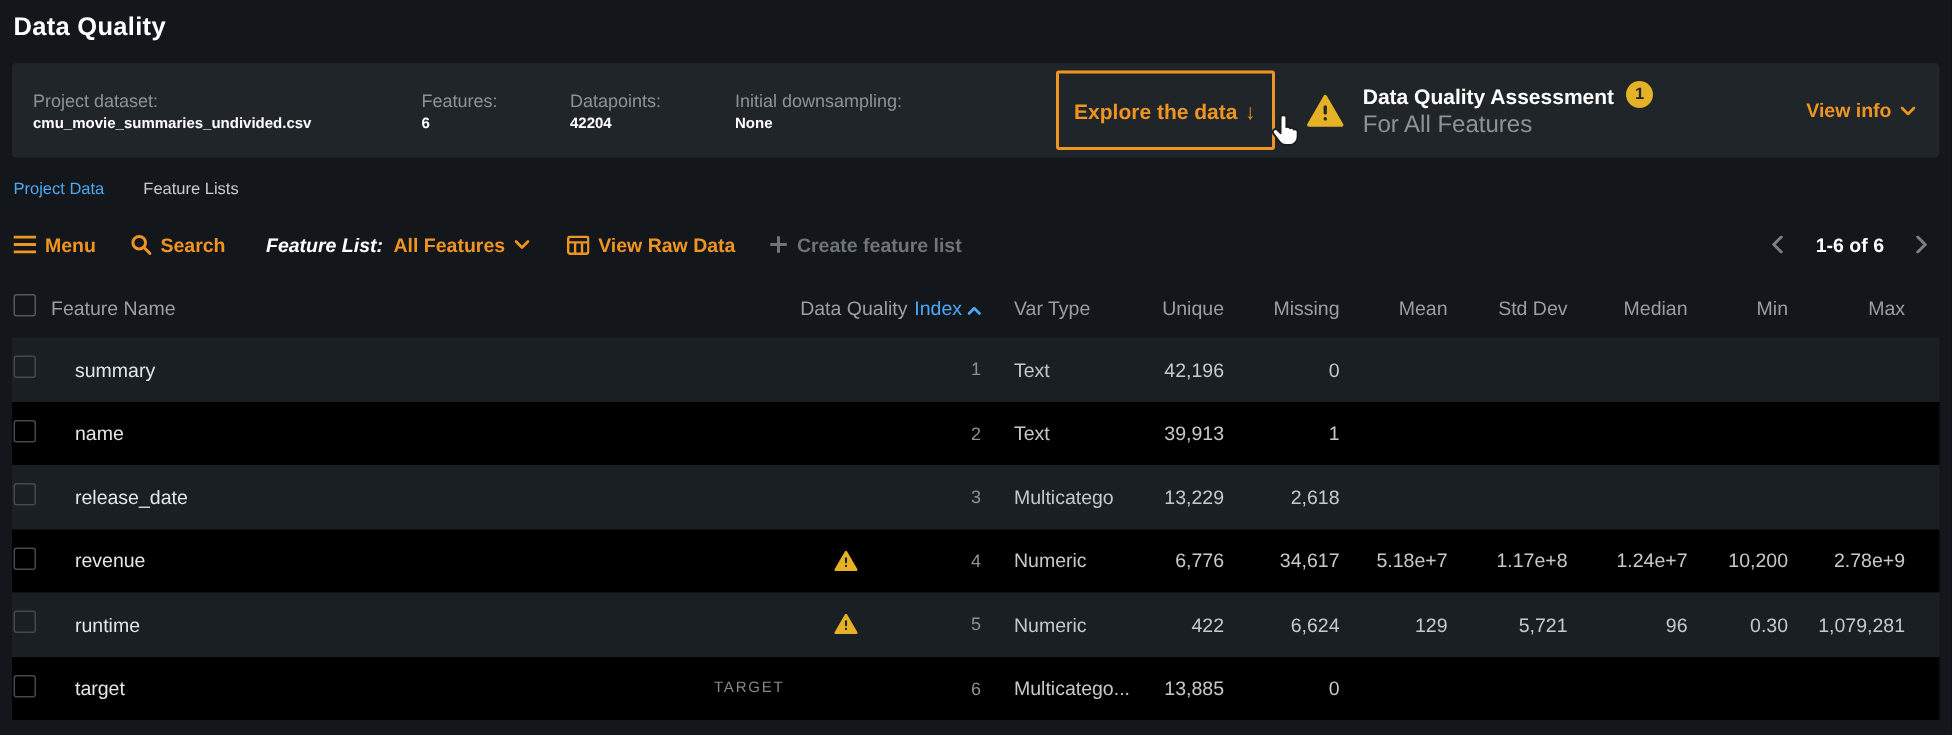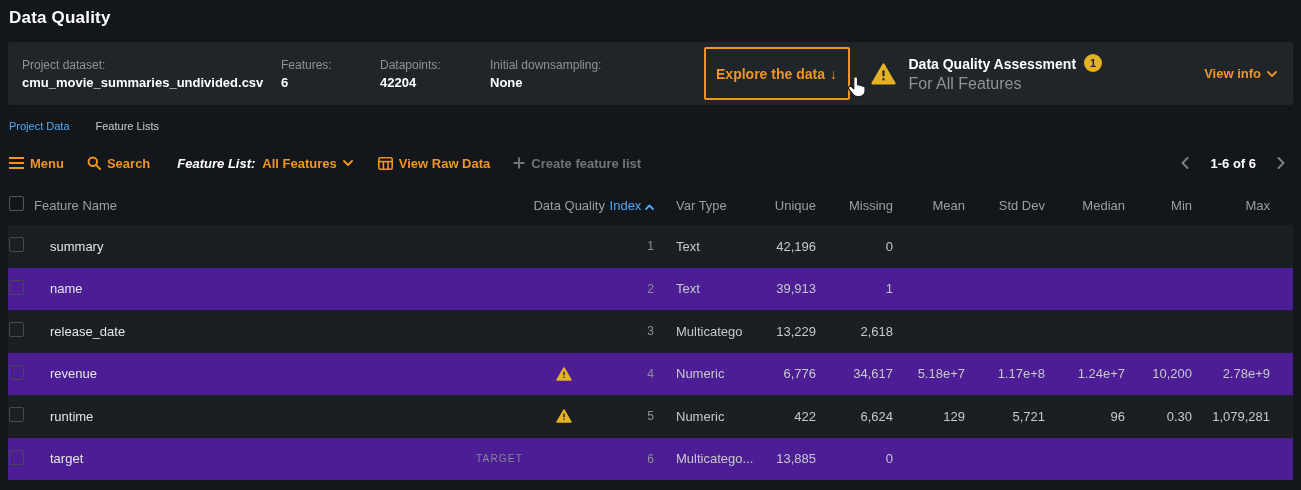--- a/index.html
+++ b/index.html
@@ -12,21 +12,21 @@
   
   .page-title { padding:8px 0 0 9px; font-size:17px; font-weight:bold; color:#ffffff; letter-spacing:.2px; }
 
   
   .infobar {
     position:relative; margin:14px 8px 0; height:63px; background:#20252a;
     border-radius:3px; display:flex; align-items:center;
   }
   .field { display:flex; flex-direction:column; justify-content:center; }
   .field .lbl { font-size:12px; color:#8e9397; margin-bottom:3px; }
-  .field .val { font-size:13px; font-weight:bold; color:#ffffff; }
+  .field .val { font-size:10px; font-weight:bold; color:#ffffff; }
   .f1 { margin-left:14px; width:259px; }
   .f2 { width:99px; }
   .f3 { width:110px; }
   .f4 { width:auto; }
   .explore-btn {
     margin-left:auto; width:146px; height:53px; border:2px solid #f09422; border-radius:2px;
     background:transparent; color:#f09422; font-weight:bold; font-size:14px;
     display:flex; align-items:center; justify-content:center; gap:5px; cursor:pointer;
     font-family:"Liberation Sans", sans-serif;
   }
@@ -71,21 +71,21 @@
     padding-right:23px;
   }
   .thead { height:40px; margin-top:5px; color:#9b9fa3; font-size:13px; }
   .th { white-space:nowrap; }
   .th.right, .td.right { text-align:right; }
   .th.vartype, .td.vartype { padding-left:16px; text-align:left; overflow:hidden; white-space:nowrap; }
   .th.index { text-align:right; color:#4fa8f6; padding-right:6px; }
   .th.dq { text-align:right; }
   .row { height:42.5px; font-size:13px; }
   .row.odd  { background:#1a1f23; }
-  .row.even { background:#4c1d95; }
+  .row.even { background:#000000; }
   .cell-name { display:flex; align-items:center; justify-content:space-between; padding-left:16px; min-width:0; }
   .fname { color:#e4e6e7; }
   .target-tag { font-size:10px; color:#85898d; letter-spacing:1.2px; }
   .td.dq { display:flex; justify-content:center; }
   .td.index { text-align:right; color:#8d9196; font-size:12px; padding-right:6px; }
   .td.num { text-align:right; color:#c6c9cb; }
   .td.vartype { color:#c6c9cb; }
   .checkbox {
     width:15px; height:15px; border:1px solid #54585d; border-radius:2px;
     background:transparent; display:inline-block; cursor:pointer; margin-left:1px;

